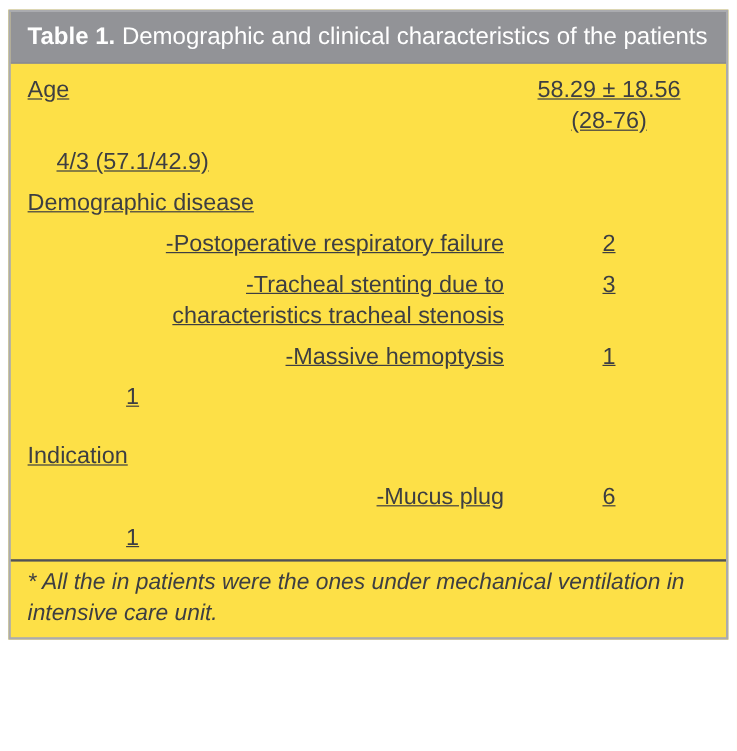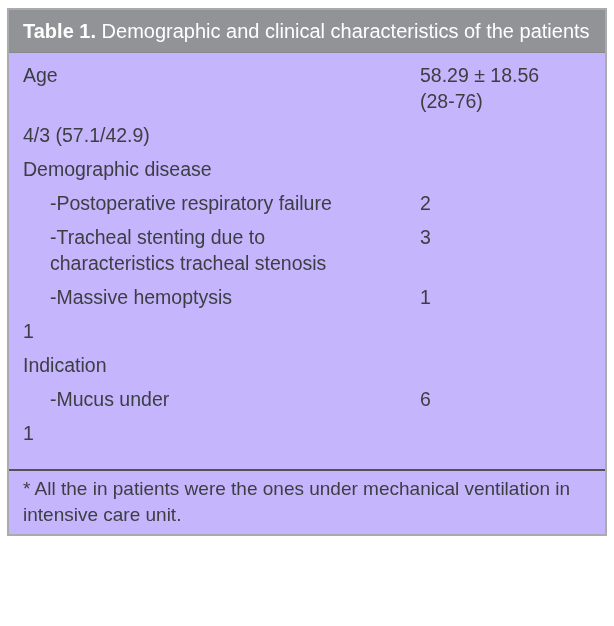--- a/index.html
+++ b/index.html
@@ -10,63 +10,67 @@
   body {
     width: 614px;
     height: 626px;
     overflow: hidden;
     font-family: "Liberation Sans", "DejaVu Sans", sans-serif;
     -webkit-font-smoothing: antialiased;
   }
   .table-card {
     margin: 8px 7px 6px 7px;
     border: 2.5px solid #aaabaf;
-    background: #c4b5fd;
+    background: #fde047;
     color: #3d3e42;
   }
   .table-header {
     background: #929397;
     color: #ffffff;
     padding: 7px 14px 6px 14px;
     font-size: 20px;
     line-height: 29px;
     border-bottom: 1px solid #88898d;
   }
   .table-header .caption-label {
     font-weight: bold;
   }
   .table-body {
-    padding: 5px 0 19px 0;
+    padding: 5px 0 1px 0;
+    text-decoration: underline;
   }
   .row {
     display: flex;
     align-items: flex-start;
     padding: 4px 10px 4px 14px;
     font-size: 19.5px;
     line-height: 26px;
   }
   .row .label {
     flex: 1;
     white-space: pre-line;
   }
   .row.indent .label {
     padding-left: 27px;
+    text-align: right;
   }
   .row .value {
     width: 175px;
+    text-align: center;
     white-space: pre-line;
   }
   .row.section-gap {
-    margin-top: 0;
+    margin-top: 15px;
   }
   .table-footnote {
     border-top: 2px solid #515256;
     padding: 5px 14px 6px 14px;
     font-size: 19px;
     line-height: 26px;
+    font-style: italic;
   }
 </style>
 </head>
 <body>
 
 <div class="table-card">
 
   <div class="table-header">
     <span class="caption-label">Table 1.</span>
     <span class="caption-title">Demographic and clinical characteristics of the patients</span>
@@ -108,21 +112,21 @@
     <div class="row indent">
       <div class="value">1</div>
     </div>
 
     <div class="row section-gap">
       <div class="label">Indication</div>
       <div class="value"></div>
     </div>
 
     <div class="row indent">
-      <div class="label">-Mucus under</div>
+      <div class="label">-Mucus plug</div>
       <div class="value">6</div>
     </div>
 
     <div class="row indent">
       <div class="value">1</div>
     </div>
 
 
   </div>
 

